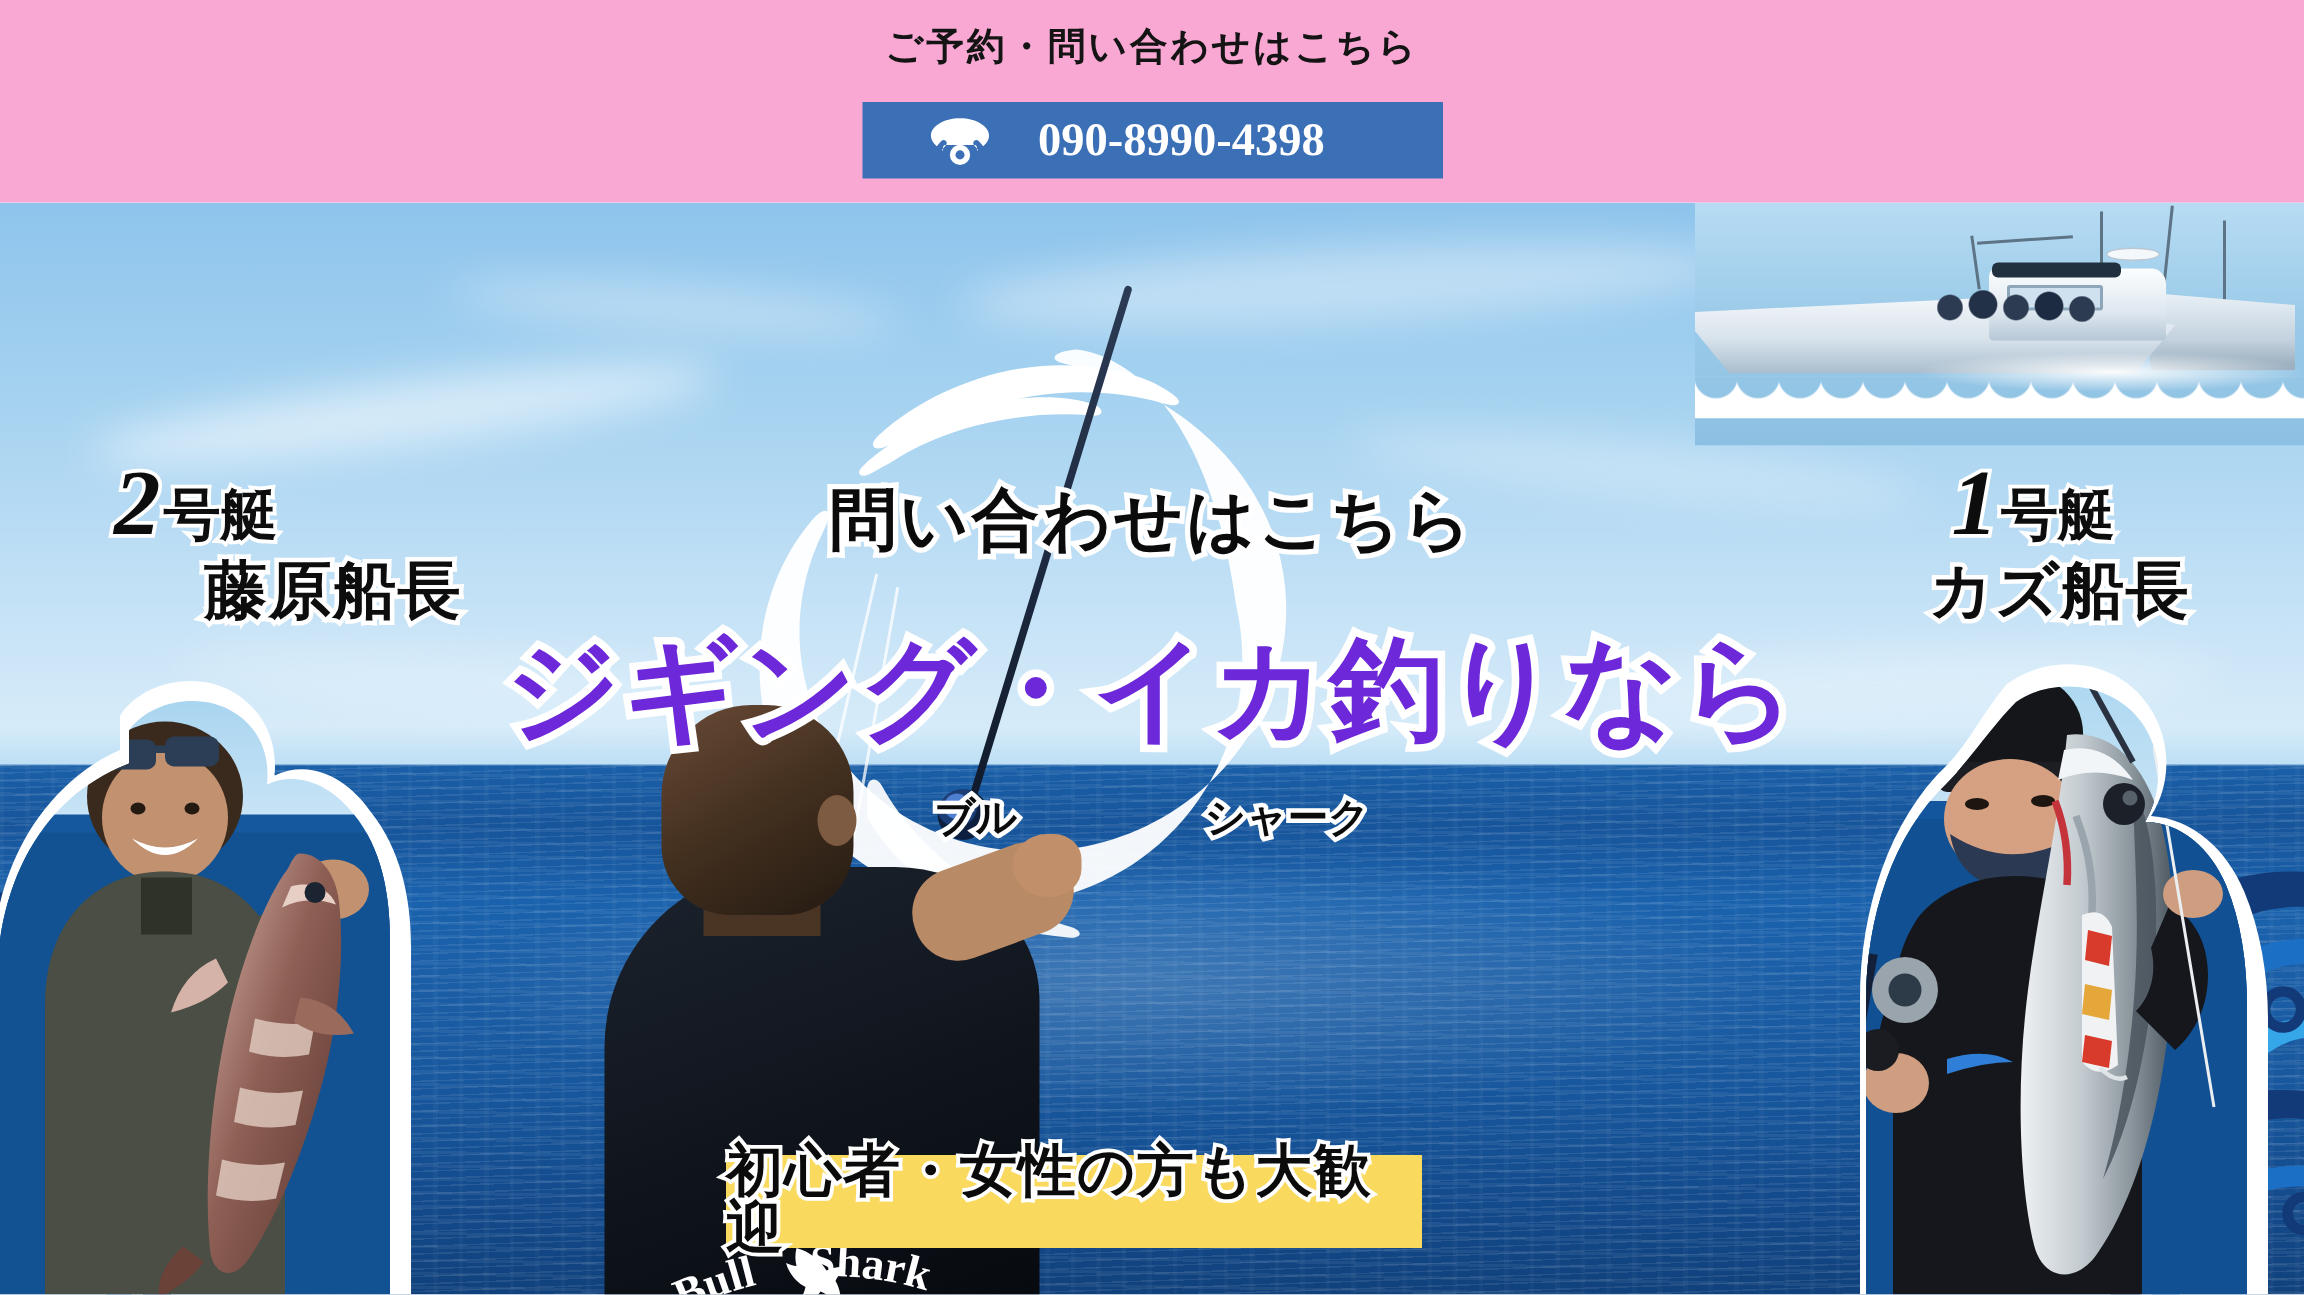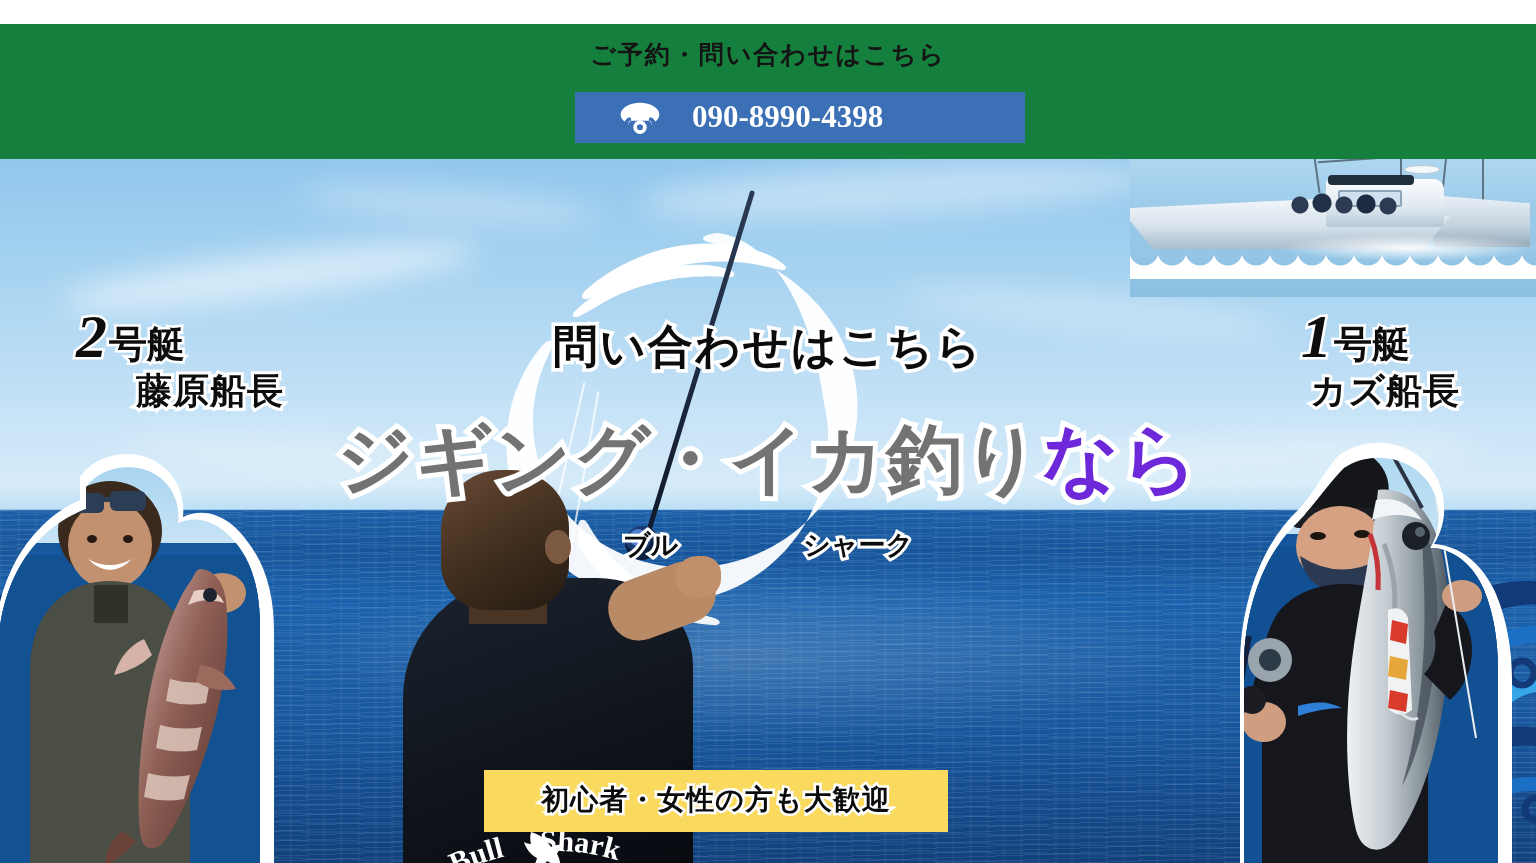--- a/index.html
+++ b/index.html
@@ -3,29 +3,29 @@
 <meta charset="utf-8">
 <title>Bull Shark IV</title>
 <style>
   * { margin:0; padding:0; box-sizing:border-box; }
   html,body { width:1536px; height:863px; overflow:hidden; background:#fff;
               font-family:"Liberation Serif", serif; }
 
   
   .contact-bar{
     position:absolute; left:0; top:0; width:1536px; height:135px;
-    background:#15803d; z-index:40;margin-top:24px;
+    background:#f9a8d4; z-index:40;
   }
   .contact-heading{
     position:absolute; left:0; top:14px; width:1536px; text-align:center;
     font-family:"Liberation Serif", serif;
     font-size:25px; font-weight:700; color:#141414; letter-spacing:2px;
   }
   .phone-button{
-    position:absolute; left:575px; top:68px; width:450px; height:51px;
+    position:absolute; left:575px; top:68px; width:387px; height:51px;
     background:#3b6fb6; display:flex; align-items:center;
     justify-content:flex-start; cursor:pointer; border:0;
   }
   .phone-icon{
     margin-left:44px; width:42px; height:32px; display:block; flex:0 0 auto;
   }
   .phone-number{
     margin-left:31px; color:#fff; font-size:31px; font-weight:700;
     font-family:"Liberation Serif", serif; letter-spacing:0px; line-height:1;
     padding-bottom:3px;
@@ -207,21 +207,21 @@
     font-family:"Liberation Serif", serif; font-weight:700; font-size:45px;
     color:#0b0b0b; letter-spacing:2px;
     -webkit-text-stroke:7px #ffffff; paint-order:stroke fill;
   }
   .line-main{
     position:absolute; left:0; top:274px; width:1536px; text-align:center;
     font-family:"Liberation Sans", sans-serif; font-weight:700; font-size:76px;
     letter-spacing:1px; white-space:nowrap;
     -webkit-text-stroke:10px #ffffff; paint-order:stroke fill;
   }
-  .line-main .red{ color:#737373; }
+  .line-main .red{ color:#6d28d9; }
   .line-main .blk{ color:#6d28d9; }
 
   .ruby-row{
     position:absolute; left:0; top:392px; width:1536px; text-align:center;
     font-family:"Liberation Sans", sans-serif; font-weight:700; font-size:27px;
     color:#0b0b0b; -webkit-text-stroke:6px #ffffff; paint-order:stroke fill;
   }
   .ruby-row .gap{ display:inline-block; width:110px; }
 
   .brand-row{
@@ -230,21 +230,21 @@
     color:#0b0b0b; letter-spacing:1px;
     -webkit-text-stroke:10px #ffffff; paint-order:stroke fill;
   }
 
   .badge-welcome{
     position:absolute; left:484px; top:635px; width:464px; height:62px;
     background:#fada5e; display:flex; align-items:center; justify-content:center;
     pointer-events:auto; cursor:default;
   }
   .badge-welcome span{
-    font-family:"Liberation Sans", sans-serif; font-weight:700; font-size:28px;
+    font-family:"Liberation Sans", sans-serif; font-weight:700; font-size:38px;
     color:#0b0b0b; letter-spacing:1px; line-height:1;
     -webkit-text-stroke:5px #ffffff; paint-order:stroke fill;
     padding-bottom:3px;
   }
 
   
   .cap-label{ position:absolute; z-index:22; pointer-events:none; }
   .cap-left{ left:76px; top:170px; width:300px; }
   .cap-right{ right:60px; top:170px; width:300px; text-align:right; }
   .cap-top{ display:block; white-space:nowrap; line-height:1; }
@@ -253,21 +253,21 @@
     font-style:italic; color:#0d0d0d;
     -webkit-text-stroke:5px #ffffff; paint-order:stroke fill;
   }
   .cap-unit{
     font-family:"Liberation Sans", sans-serif; font-size:38px; font-weight:700;
     color:#0d0d0d; margin-left:2px;
     -webkit-text-stroke:5px #ffffff; paint-order:stroke fill;
   }
   .cap-name{
     display:block; margin-top:4px; white-space:nowrap;
-    font-family:"Liberation Sans", sans-serif; font-size:36px; font-weight:700;
+    font-family:"Liberation Sans", sans-serif; font-size:42px; font-weight:700;
     color:#0d0d0d; letter-spacing:1px; line-height:1.1;
     -webkit-text-stroke:6px #ffffff; paint-order:stroke fill;
   }
   .cap-left .cap-name{ padding-left:60px; }
   .cap-right .cap-name{ padding-right:16px; }
   .cap-right .cap-top{ padding-right:66px; }
 </style>
 </head>
 <body>
 

